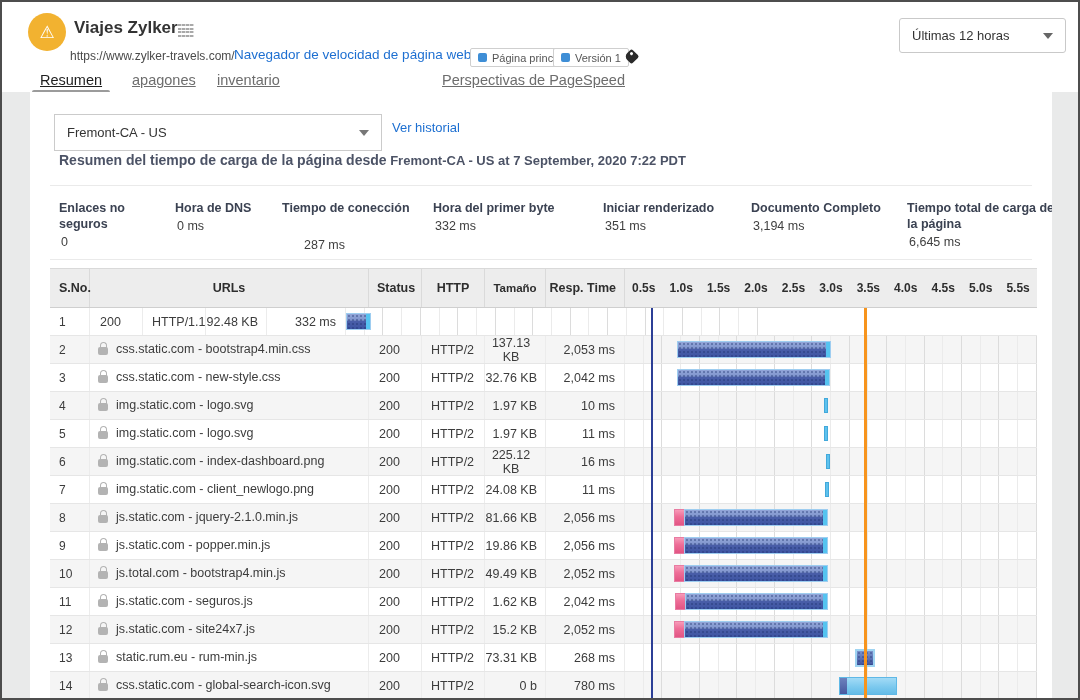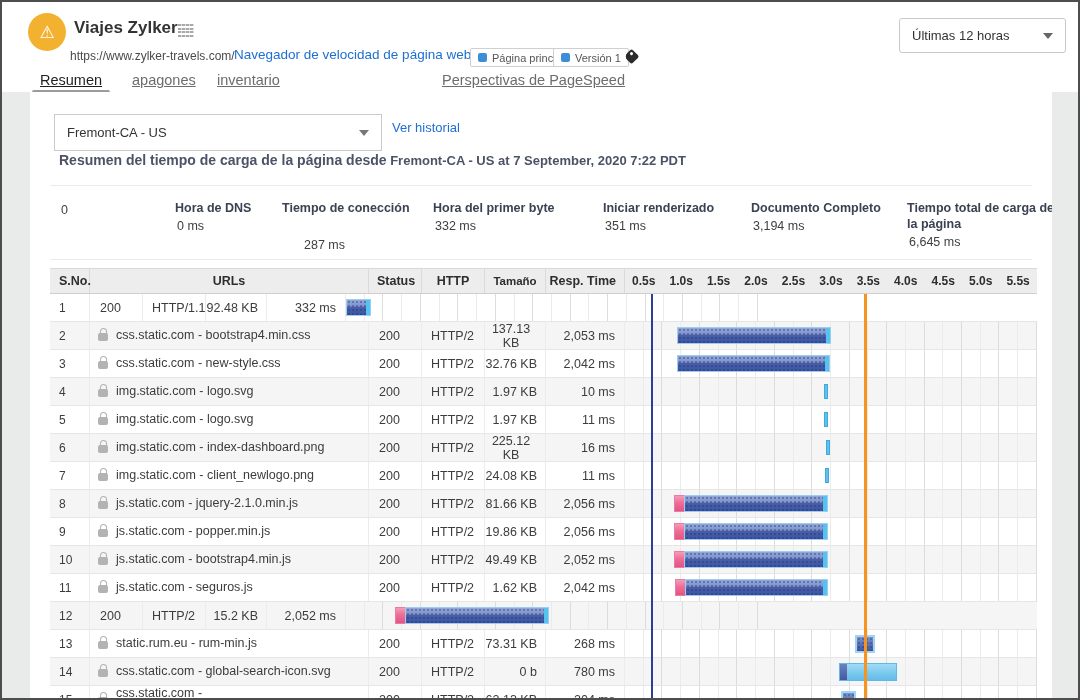--- a/index.html
+++ b/index.html
@@ -49,21 +49,21 @@
   #summary-title .suffix { font-size:13px; }
   .hdivider { position:absolute; left:20px; width:982px; height:1px; background:#eaeaea; }
 
   
   .metric { position:absolute; top:108px; width:150px; }
   .metric .lbl { font-size:12.5px; font-weight:bold; color:#3b4252; line-height:16px; }
   .metric .val { font-size:12.5px; color:#3f3f3f; margin-top:3px; padding-left:2px; }
 
   
   #tbl { position:absolute; left:20px; top:176px; width:987px; }
-  #thead { display:flex; height:26px; background:#ededed; border-top:1px solid #d9d9d9;
+  #thead { display:flex; height:40px; background:#ededed; border-top:1px solid #d9d9d9;
            border-bottom:1px solid #cfcfcf; font-weight:bold; font-size:12.5px; color:#2e2e2e; }
   #thead .hc { display:flex; align-items:center; border-right:1px solid #dadada; }
   .w-sno{width:40px;} .w-url{width:279px;} .w-status{width:53px;} .w-http{width:63px;text-align:center;}
   .w-size{width:61px;} .w-resp{width:79px;} .w-tl{width:412px;}
   #thead .hc.w-sno{padding-left:9px;} #thead .hc.w-url{justify-content:center;}
   #thead .hc.w-status{padding-left:8px;} #thead .hc.w-http{justify-content:center;}
   #thead .hc.w-size{justify-content:center; font-size:11.5px;}
   #thead .hc.w-resp{justify-content:flex-end; padding-right:8px;text-align:center;}
   #thead .hc.w-tl{border-right:none;}
   #ticks { display:flex; width:412px; }
@@ -159,20 +159,21 @@
       <span>Fremont-CA - US</span>
       <span class="caret"></span>
     </div>
     <a id="history-link">Ver historial</a>
     <div id="summary-title">
       <span>Resumen del tiempo de carga de la página desde</span><span class="suffix"> Fremont-CA - US at 7 September, 2020 7:22 PDT</span>
     </div>
     <div class="hdivider" style="top:93px"></div>
     <div id="metrics">
         <div class="metric" style="left: 29px; width: 112px;">
+          <div class="lbl">Enlaces no seguros</div>
           <div class="val">0</div>
         </div>
         <div class="metric" style="left: 145px; width: 100px;">
           <div class="lbl">Hora de DNS</div>
           <div class="val">0 ms</div>
         </div>
         <div class="metric" style="left: 252px; width: 140px;">
           <div class="lbl">Tiempo de conección</div>
           <div class="val" style="padding-left: 22px; margin-top: 22px;">287 ms</div>
         </div>
@@ -361,21 +362,21 @@
                 <div class="seg-body">
                   <div class="tip"></div>
                 </div>
               </div>
             </div>
           </div>
           <div class="row alt">
             <div class="c w-sno">10</div>
             <div class="c w-url">
               <span class="lock"></span>
-              <div class="urlwrap">js.static.com - bootstrap4.min.js</div>
+              <div class="urlwrap">js.total.com - bootstrap4.min.js</div>
             </div>
             <div class="c w-status">200</div>
             <div class="c w-http">HTTP/2</div>
             <div class="c w-size">49.49 KB</div>
             <div class="c w-resp">2,052 ms</div>
             <div class="c w-tl">
               <div class="bar" style="left: 49.434px; width: 153.695px;">
                 <div class="seg-pink" style="width: 9.737px;"></div>
                 <div class="seg-body">
                   <div class="tip"></div>
@@ -397,20 +398,24 @@
               <div class="bar" style="left: 50.183px; width: 152.946px;">
                 <div class="seg-pink" style="width: 9.737px;"></div>
                 <div class="seg-body">
                   <div class="tip"></div>
                 </div>
               </div>
             </div>
           </div>
           <div class="row alt">
             <div class="c w-sno">12</div>
+            <div class="c w-url">
+              <span class="lock"></span>
+              <div class="urlwrap">js.static.com - site24x7.js</div>
+            </div>
             <div class="c w-status">200</div>
             <div class="c w-http">HTTP/2</div>
             <div class="c w-size">15.2 KB</div>
             <div class="c w-resp">2,052 ms</div>
             <div class="c w-tl">
               <div class="bar" style="left: 49.434px; width: 153.695px;">
                 <div class="seg-pink" style="width: 9.737px;"></div>
                 <div class="seg-body">
                   <div class="tip"></div>
                 </div>

